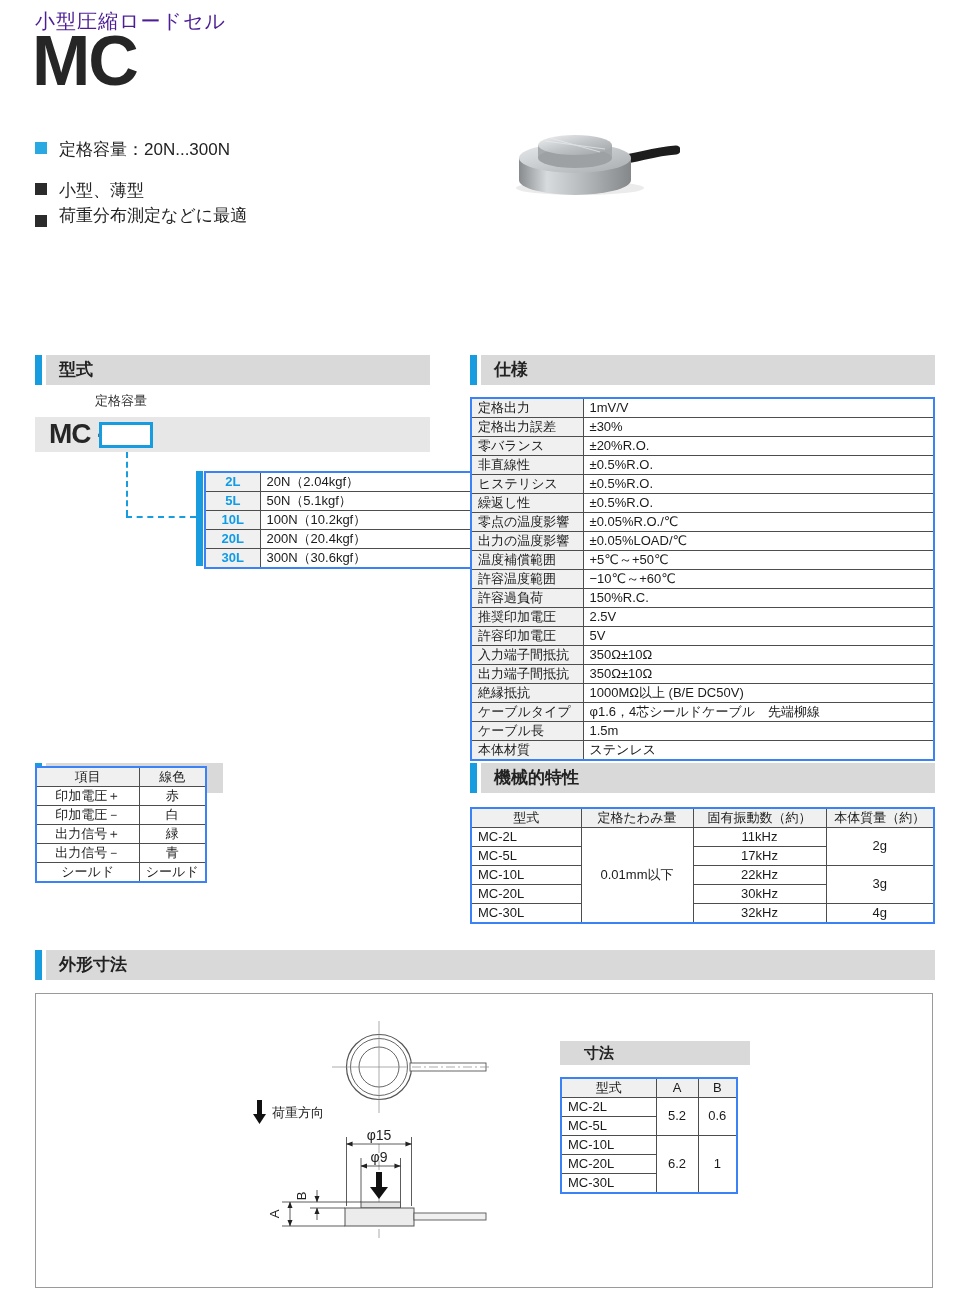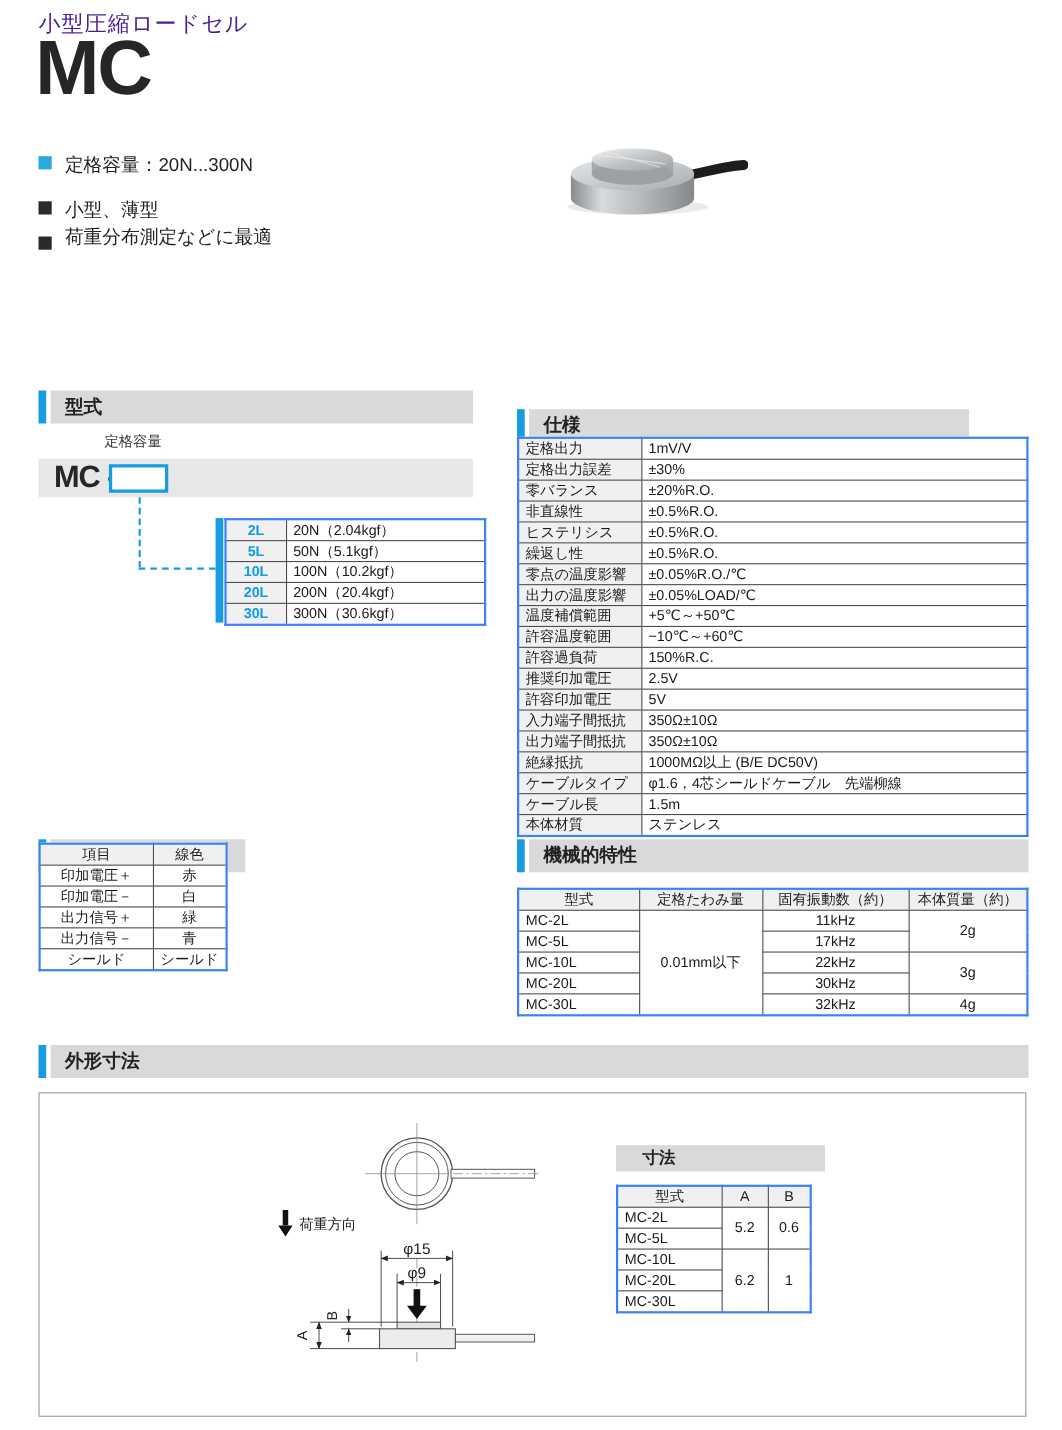--- a/index.html
+++ b/index.html
@@ -92,21 +92,21 @@
   <div class="band">型式</div>
 </div>
 <div class="abs" style="left:95px; top:392px; font-size:13px; color:#333;">定格容量</div>
 <div class="abs mc-band" style="left:35px; top:417px; width:395px;">
   <div class="mc-prefix">MC -</div>
   <div class="mc-box"></div>
 </div>
 <div class="abs dash-v" style="left:126px; top:452px; height:64px;"></div>
 <div class="abs dash-h" style="left:126px; top:516px; width:70px;"></div>
 <div class="abs opt-stripe" style="left:196px; top:471px; width:7px; height:95px;"></div>
-<table class="abs" style="left:204px; top:471px; width:238px;">
+<table class="abs" style="left:204px; top:471px; width:268px;">
   <colgroup>
       <col style="width:55px">
       <col>
     </colgroup>
   <tbody>
       <tr>
     <td class="gray opt-code">2L</td>
     <td>20N（2.04kgf）</td>
       </tr>
   <tr>
@@ -121,21 +121,21 @@
     <td class="gray opt-code">20L</td>
     <td>200N（20.4kgf）</td>
       </tr>
   <tr>
     <td class="gray opt-code">30L</td>
     <td>300N（30.6kgf）</td>
       </tr>
 </tbody>
   </table>
 
-<div class="abs sec-head" style="left:470px; top:355px; width:411px;margin-top:17px;">
+<div class="abs sec-head" style="left:470px; top:355px; width:465px;">
   <div class="bar"></div>
   <div class="band">仕様</div>
 </div>
 <table class="abs" style="left:470px; top:397px; width:465px;">
   <colgroup>
       <col style="width:112px">
       <col>
     </colgroup>
   <tbody>
       <tr>

